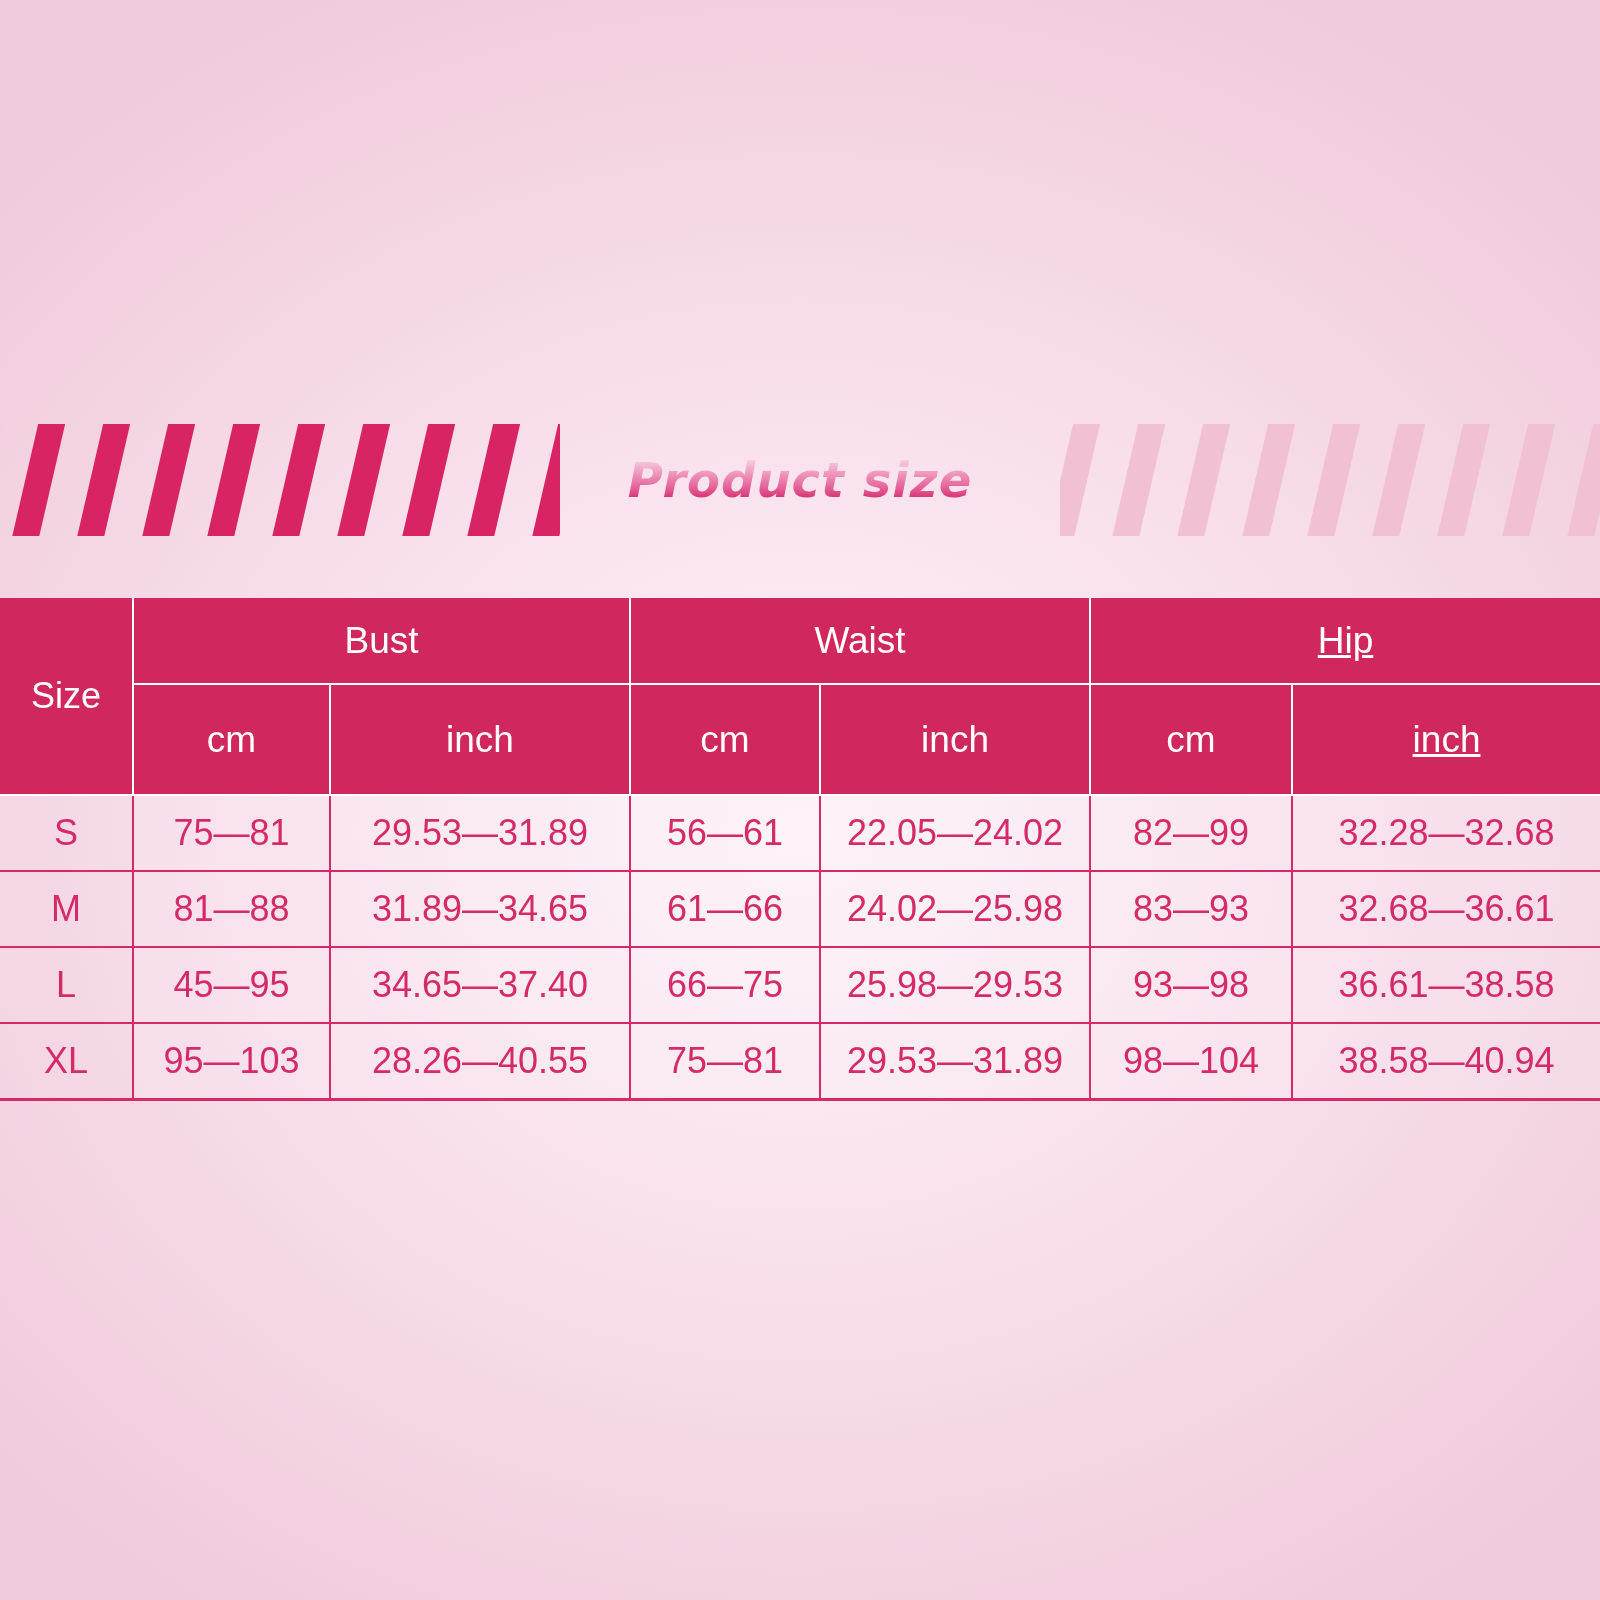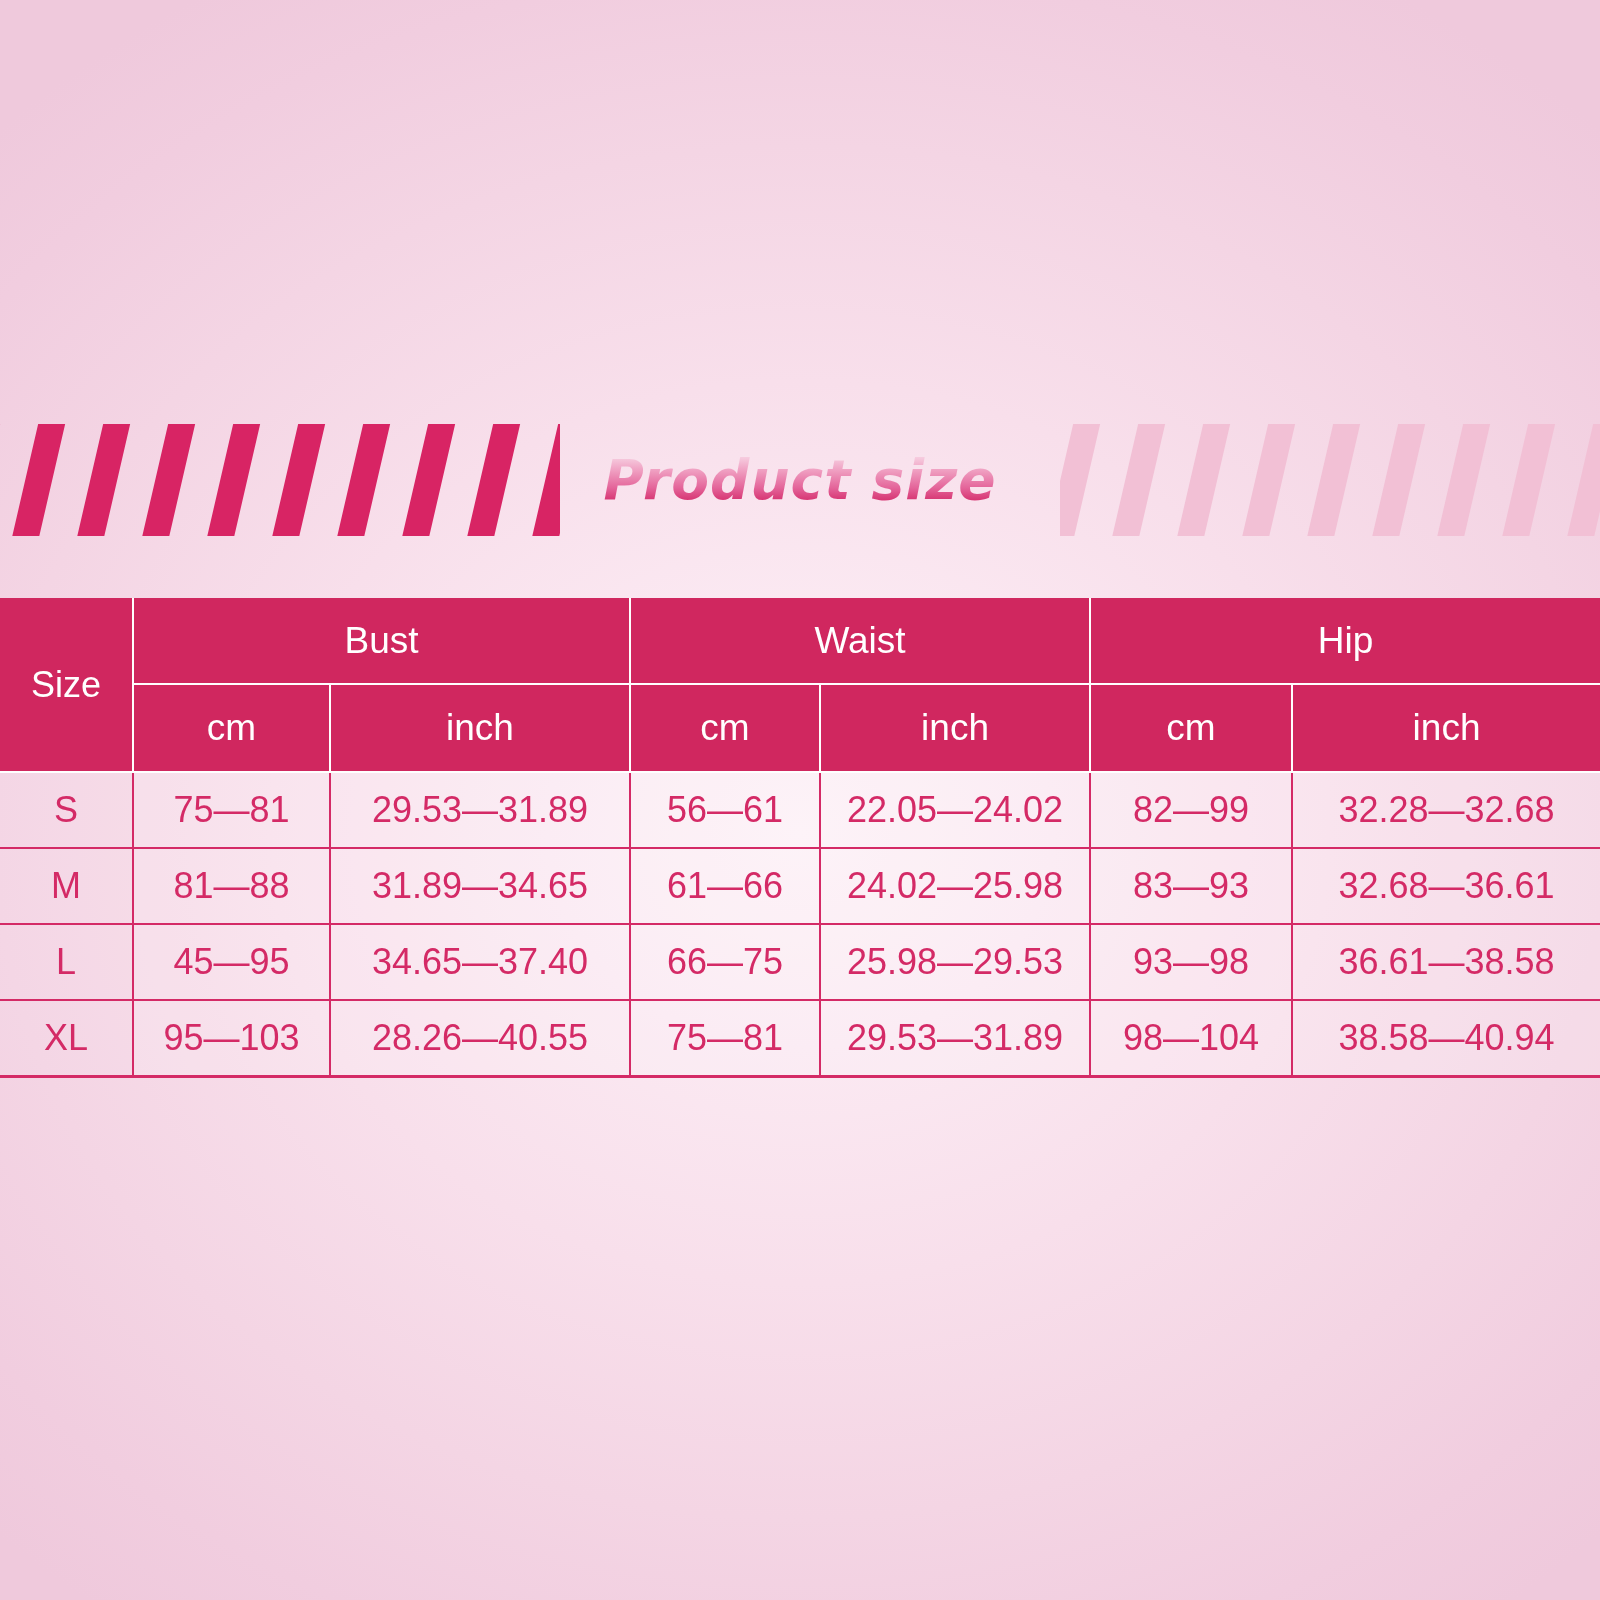--- a/index.html
+++ b/index.html
@@ -56,21 +56,21 @@
     left:0; top:424px;
     width:1600px; height:112px;
     display:flex;
     align-items:center;
     justify-content:center;
     z-index:3;
     pointer-events:none;
   }
   .title-text {
     font-family:"DejaVu Sans", sans-serif;
-    font-size:55px;
+    font-size:48px;
     font-weight:bold;
     font-style:italic;
     letter-spacing:1px;
     background:linear-gradient(to bottom,
         #fbe7f0 0%,
         #f6c9dd 16%,
         #ef9dc0 36%,
         #e4659a 62%,
         #d5306e 84%,
         #cd1f60 100%);
@@ -107,25 +107,25 @@
     color:#ffffff;
     font-size:37px;
     border:2px solid #ffffff;
     padding:8px;
   }
   thead th.size-cell {
     font-size:36px;
     border-left:none;
     margin-left:7px;
   }
-  thead th.edge-right { border-right:none; }
+  thead th.edge-right { border-right:none;text-decoration:underline; }
   thead tr:first-child th { border-top:none; }
 
   .hrow1 { height:86px; }
-  .hrow2 { height:88px; }
+  .hrow2 { height:111px; }
 
   
   tbody td {
     color:#d42a66;
     font-size:36px;
     border:2px solid #d42a66;
     height:76px;
     padding:0;
     background:rgba(255,255,255,0.16);
   }

